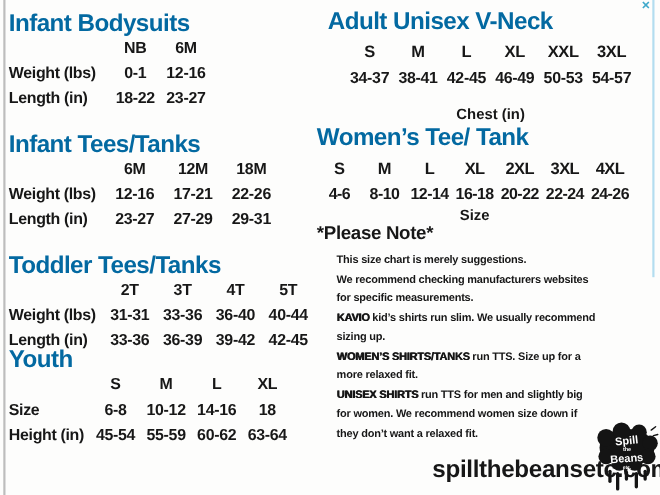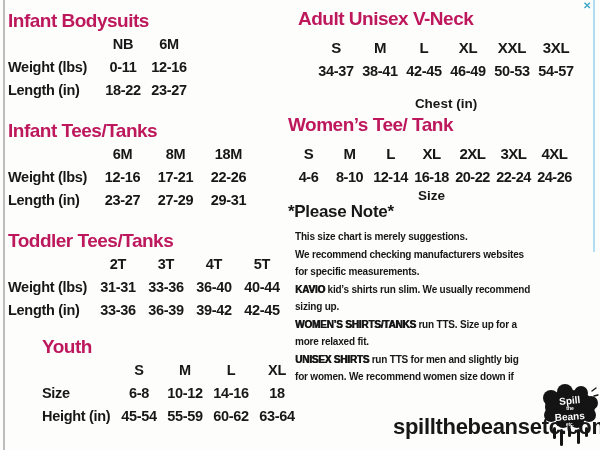--- a/index.html
+++ b/index.html
@@ -6,60 +6,60 @@
   .canvas{
     position:relative;width:600px;height:450px;background:#fdfdfc;
     font-family:"Liberation Sans",sans-serif;font-weight:700;color:#171717;
     overflow:hidden;
   }
   .edge-left{position:absolute;left:3px;top:0;width:2px;height:450px;background:#bdbdbd;}
   .edge-right{position:absolute;left:593px;top:0;width:2px;height:252px;background:#b3ddf0;}
   .x-icon{position:absolute;left:583px;top:1px;font-size:10px;line-height:10px;color:#3fa9cb;cursor:default;}
 
   .section{position:absolute;}
-  .title{font-size:19px;color:#be185d;letter-spacing:-0.5px;white-space:nowrap;line-height:26px;}
+  .title{font-size:22px;color:#0369a1;letter-spacing:-0.5px;white-space:nowrap;line-height:26px;}
   .trow{display:flex;align-items:center;margin-top:7px;font-size:14.5px;letter-spacing:-0.3px;white-space:nowrap;}
   .thead{margin-top:2px;}
   .tlabel{text-align:left;flex:0 0 auto;}
   .tcell{text-align:center;flex:0 0 auto;}
 
   .sec-ib{left:8px;top:8px;}
   .sec-ib .tlabel{width:92px;}
   .sec-ib .tcell{width:46px;}
 
   .sec-it{left:8px;top:118px;}
   .sec-it .tlabel{width:88px;}
   .sec-it .tcell{width:53px;}
 
   .sec-tt{left:8px;top:228px;}
   .sec-tt .tlabel{width:86px;}
   .sec-tt .tcell{width:48px;}
 
-  .sec-y{left:8px;top:334px;margin-left:34px;}
+  .sec-y{left:8px;top:314px;}
   .sec-y .tlabel{width:74px;}
   .sec-y .tcell{width:46px;}
 
   .sec-adult{left:292px;top:6px;width:300px;}
   .sec-adult .title{margin-left:6px;}
   .sec-adult .cols{display:flex;margin-left:22px;}
   .sec-adult .tcell{width:44px;}
   .sec-adult .sizes .tcell{font-size:15px;}
   .sec-adult .measure{width:264px;margin-left:22px;text-align:center;font-size:13.5px;margin-top:17px;}
 
   .sec-womens{left:288px;top:112px;width:300px;}
   .sec-womens .cols{display:flex;}
   .sec-womens .tcell{width:41px;letter-spacing:-0.5px;}
   .sec-womens .sizes .tcell{font-size:15px;}
   .sec-womens .measure{width:287px;text-align:center;font-size:13.5px;margin-top:3px;}
 
   .sec-note{left:288px;top:202px;width:306px;}
   .note-title{font-size:17px;letter-spacing:-0.3px;}
   .note-body{margin-top:6px;}
   .note-line{font-size:10px;line-height:17.5px;white-space:nowrap;padding-left:7px;letter-spacing:-0.2px;}
-  .heavy{text-shadow:0.6px 0 currentColor;}
+  .heavy{text-shadow:0.6px 0 currentColor;margin-left:11px;}
 
   .footer-site{position:absolute;left:393px;top:414px;font-size:22px;letter-spacing:-0.3px;}
 
   .logo{position:absolute;left:541px;top:383px;width:58px;height:66px;}
   .logo text{font-family:"Liberation Sans",sans-serif;font-weight:bold;fill:#ffffff;}
 </style>
 </head>
 <body>
 
 <div class="canvas">
@@ -70,36 +70,36 @@
 
   <div class="section sec-ib">
     <div class="title">Infant Bodysuits</div>
     <div class="trow thead">
       <div class="tlabel"></div>
       <div class="tcell">NB</div>
       <div class="tcell">6M</div>
     </div>
     <div class="trow">
       <div class="tlabel">Weight (lbs)</div>
-      <div class="tcell">0-11</div>
+      <div class="tcell">0-1</div>
       <div class="tcell">12-16</div>
     </div>
     <div class="trow">
       <div class="tlabel">Length (in)</div>
       <div class="tcell">18-22</div>
       <div class="tcell">23-27</div>
     </div>
   </div>
 
   <div class="section sec-it">
     <div class="title">Infant Tees/Tanks</div>
     <div class="trow thead">
       <div class="tlabel"></div>
       <div class="tcell">6M</div>
-      <div class="tcell">8M</div>
+      <div class="tcell">12M</div>
       <div class="tcell">18M</div>
     </div>
     <div class="trow">
       <div class="tlabel">Weight (lbs)</div>
       <div class="tcell">12-16</div>
       <div class="tcell">17-21</div>
       <div class="tcell">22-26</div>
     </div>
     <div class="trow">
       <div class="tlabel">Length (in)</div>
@@ -208,20 +208,21 @@
     <div class="note-body">
       <div class="note-line"><span class="heavy"></span><span>This size chart is merely suggestions.</span></div>
       <div class="note-line"><span class="heavy"></span><span>We recommend checking manufacturers websites</span></div>
       <div class="note-line"><span class="heavy"></span><span>for specific measurements.</span></div>
       <div class="note-line"><span class="heavy">KAVIO</span><span> kid’s shirts run slim. We usually recommend</span></div>
       <div class="note-line"><span class="heavy"></span><span>sizing up.</span></div>
       <div class="note-line"><span class="heavy">WOMEN’S SHIRTS/TANKS</span><span> run TTS. Size up for a</span></div>
       <div class="note-line"><span class="heavy"></span><span>more relaxed fit.</span></div>
       <div class="note-line"><span class="heavy">UNISEX SHIRTS</span><span> run TTS for men and slightly big</span></div>
       <div class="note-line"><span class="heavy"></span><span>for women. We recommend women size down if</span></div>
+      <div class="note-line"><span class="heavy"></span><span>they don’t want a relaxed fit.</span></div>
     </div>
   </div>
 
   <div class="footer-site">spillthebeansetc.com</div>
 
   <svg class="logo" viewBox="0 0 58 66" xmlns="http://www.w3.org/2000/svg">
     <g fill="#141414">
       <ellipse cx="29" cy="24" rx="25" ry="17"></ellipse>
       <circle cx="10" cy="15" r="8"></circle>
       <circle cx="24" cy="9" r="8"></circle>

